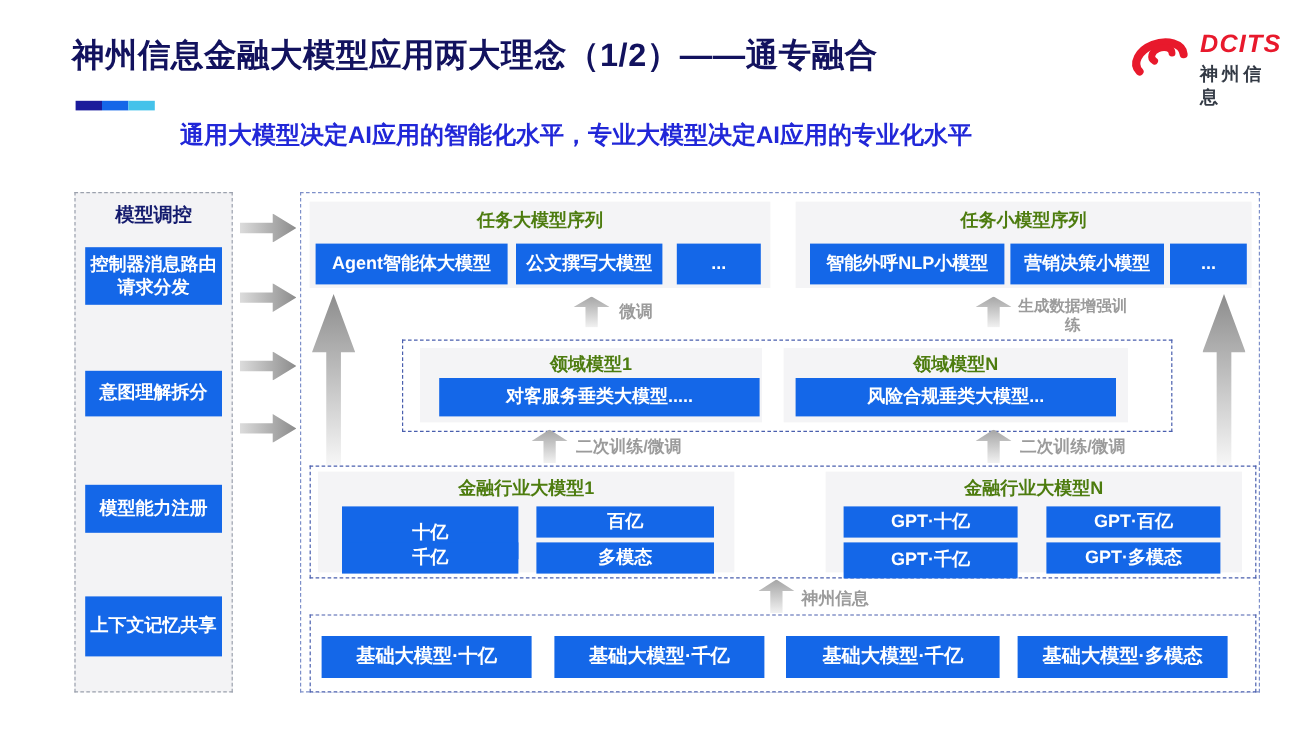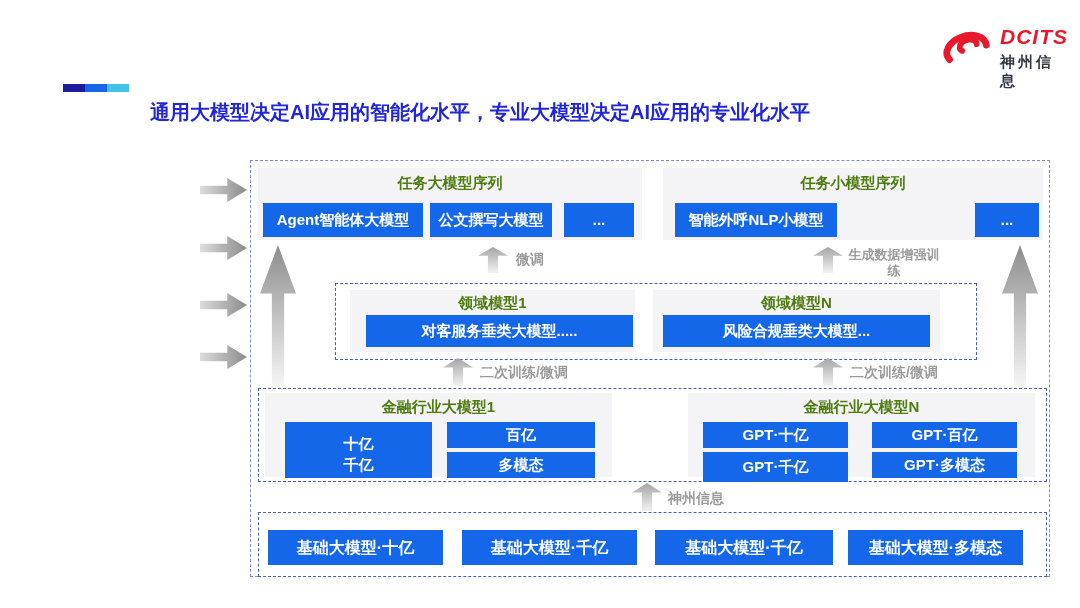--- a/index.html
+++ b/index.html
@@ -25,55 +25,64 @@
   .sb-btn{position:absolute;left:8px;width:114px;background:#1467E8;color:#fff;font-weight:bold;
        font-size:15px;display:flex;align-items:center;justify-content:center;text-align:center;line-height:1.3;}
   .logo-brand{font-size:21px;font-weight:bold;color:#E8192C;letter-spacing:1px;font-style:italic;}
   .logo-cn{font-size:15px;font-weight:bold;color:#333A45;letter-spacing:3px;}
 </style>
 </head>
 <body>
 
 <div class="stage">
 
+  <div class="abs slide-title" style="left:60px;top:28px;">神州信息金融大模型应用两大理念（1/2）——通专融合</div>
   <div class="abs" style="left:63px;top:84px;width:66px;height:8px;">
     <div class="bar-seg" style="left:0;background:#1B1B9B;"></div>
     <div class="bar-seg" style="left:22px;background:#1566E8;"></div>
     <div class="bar-seg" style="left:44px;background:#45C2EA;"></div>
   </div>
   <div class="abs subtitle" style="left:150px;top:99px;width:790px;">通用大模型决定AI应用的智能化水平，专业大模型决定AI应用的专业化水平</div>
 
   <div class="abs" style="left:938px;top:20px;width:130px;height:58px;">
     <svg class="abs" style="left:0;top:4px;" width="58" height="48" viewBox="0 0 60 48">
       <path d="M12 36 A 21 14 -18 1 1 50 21" stroke="#E8192C" stroke-width="7" fill="none" stroke-linecap="round"></path>
       <path d="M25 27 A 9 6 -18 1 1 40 20" stroke="#E8192C" stroke-width="6" fill="none" stroke-linecap="round"></path>
     </svg>
     <div class="abs logo-brand" style="left:62px;top:5px;">DCITS</div>
     <div class="abs logo-cn" style="left:62px;top:33px;">神州信息</div>
   </div>
 
+  <div class="abs dash-gray" style="left:62px;top:160px;width:130px;height:415px;">
+    <div class="abs" style="left:0;right:0;top:8px;text-align:center;font-size:16px;font-weight:bold;color:#141B6E;">模型调控</div>
+    <div class="sb-btn" style="top:45px;height:48px;">控制器消息路由请求分发</div>
+    <div class="sb-btn" style="top:148px;height:38px;">意图理解拆分</div>
+    <div class="sb-btn" style="top:243px;height:40px;">模型能力注册</div>
+    <div class="sb-btn" style="top:336px;height:50px;">上下文记忆共享</div>
+  </div>
 
   <div class="arrow-right" style="left:200px;top:178px;width:47px;height:24px;"></div>
   <div class="arrow-right" style="left:200px;top:236px;width:47px;height:24px;"></div>
   <div class="arrow-right" style="left:200px;top:293px;width:47px;height:24px;"></div>
   <div class="arrow-right" style="left:200px;top:345px;width:47px;height:24px;"></div>
 
   <div class="abs dash-outer" style="left:250px;top:160px;width:798px;height:415px;"></div>
 
   <div class="panel" style="left:258px;top:168px;width:384px;height:72px;">
     <div class="sec-title" style="top:6px;">任务大模型序列</div>
   </div>
   <div class="btn" style="left:263px;top:203px;width:160px;height:34px;">Agent智能体大模型</div>
   <div class="btn" style="left:430px;top:203px;width:122px;height:34px;text-align:center;">公文撰写大模型</div>
   <div class="btn" style="left:564px;top:203px;width:70px;height:34px;">...</div>
 
   <div class="panel" style="left:663px;top:168px;width:380px;height:72px;">
     <div class="sec-title" style="top:6px;">任务小模型序列</div>
   </div>
   <div class="btn" style="left:675px;top:203px;width:162px;height:34px;">智能外呼NLP小模型</div>
+  <div class="btn" style="left:842px;top:203px;width:128px;height:34px;">营销决策小模型</div>
   <div class="btn" style="left:975px;top:203px;width:64px;height:34px;">...</div>
 
   <div class="arrow-up up-tall" style="left:260px;top:245px;width:36px;height:143px;"></div>
   <div class="arrow-up up-tall" style="left:1002px;top:245px;width:36px;height:143px;"></div>
 
   <div class="arrow-up up-small" style="left:478px;top:247px;width:30px;height:26px;"></div>
   <div class="gray-label" style="left:516px;top:251px;">微调</div>
   <div class="arrow-up up-small" style="left:813px;top:247px;width:30px;height:26px;"></div>
   <div class="gray-label" style="left:848px;top:247px;width:92px;text-align:center;font-size:13px;">生成数据增强训练</div>
 

